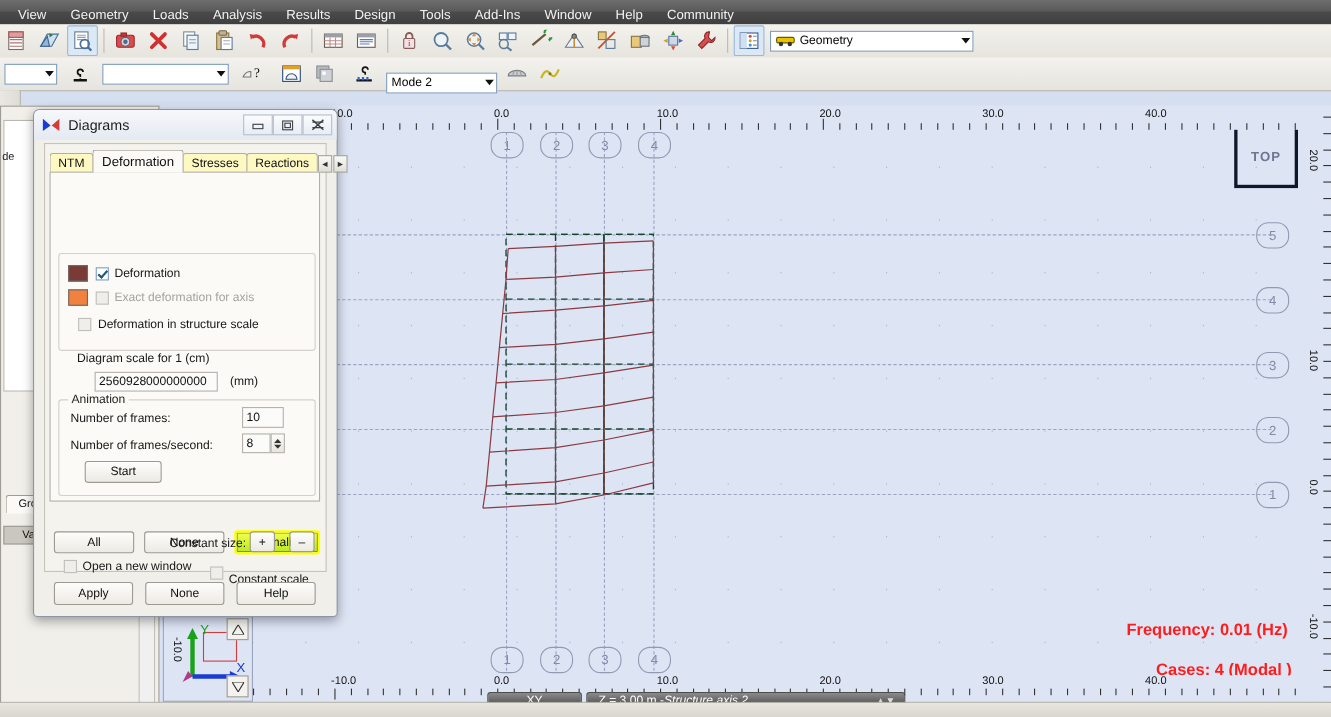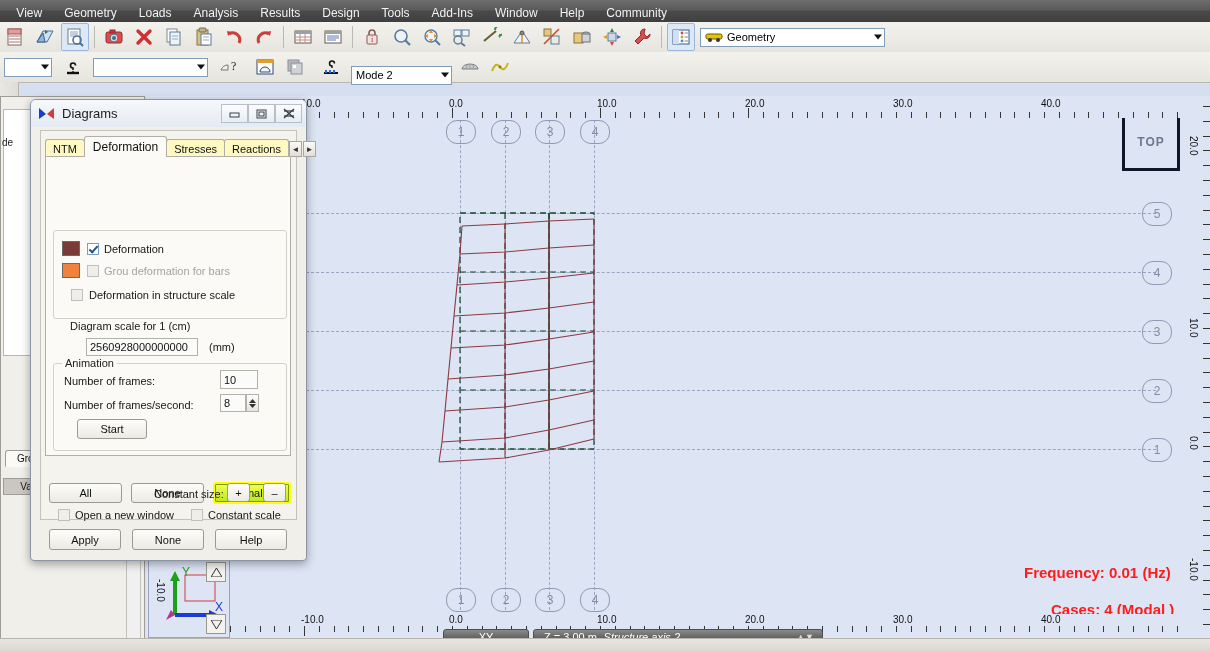--- a/index.html
+++ b/index.html
@@ -896,21 +896,21 @@
 
       <div class="group" style="left:7px;top:73px;width:232px;height:87px;">
         <div style="position:absolute;left:8px;top:10px;display:flex;align-items:center;">
           <div class="swatch" style="background:#7a3b36;"></div>
           <div class="cbx checked" style="margin-left:7px;"></div>
           <span class="lbl" style="margin-left:5px;">Deformation</span>
         </div>
         <div style="position:absolute;left:8px;top:32px;display:flex;align-items:center;">
           <div class="swatch" style="background:#f0813e;"></div>
           <div class="cbx dim" style="margin-left:7px;"></div>
-          <span class="lbl dim" style="margin-left:5px;">Grou deformation for bars</span>
+          <span class="lbl dim" style="margin-left:5px;">Exact deformation for axis</span>
         </div>
         <div style="position:absolute;left:17px;top:58px;display:flex;align-items:center;">
           <div class="cbx dim"></div>
           <span class="lbl" style="margin-left:6px;">Deformation in structure scale</span>
         </div>
       </div>
 
       <div class="lbl" style="position:absolute;left:24px;top:163px;">Diagram scale for 1    (cm)</div>
       <div class="tinput" style="left:40px;top:181px;width:112px;height:18px;position:absolute;">
         <span style="overflow:hidden;white-space:nowrap;">2560928000000000</span>
@@ -947,19 +947,19 @@
   <div class="lbl" style="position:absolute;left:123px;top:388px;">Constant size:</div>
   <div class="btn" style="position:absolute;left:196px;top:383px;width:23px;height:19px;">+</div>
   <div class="btn" style="position:absolute;left:232px;top:383px;width:23px;height:19px;">–</div>
 
   <div style="position:absolute;left:27px;top:409px;display:flex;align-items:center;">
     <div class="cbx dim"></div>
     <span class="lbl" style="margin-left:5px;">Open a new window</span>
   </div>
   <div style="position:absolute;left:160px;top:409px;display:flex;align-items:center;">
     <div class="cbx dim"></div>
-    <span class="lbl" style="margin-left:5px;">Constant scale</span>
+    <span class="lbl" style="margin-left:5px;margin-top:12px;">Constant scale</span>
   </div>
 
   <div class="btn" style="position:absolute;left:18px;top:429px;width:72px;height:21px;">Apply</div>
   <div class="btn" style="position:absolute;left:101px;top:429px;width:72px;height:21px;">None</div>
   <div class="btn" style="position:absolute;left:184px;top:429px;width:72px;height:21px;">Help</div>
 </div>
 
 </body></html>

